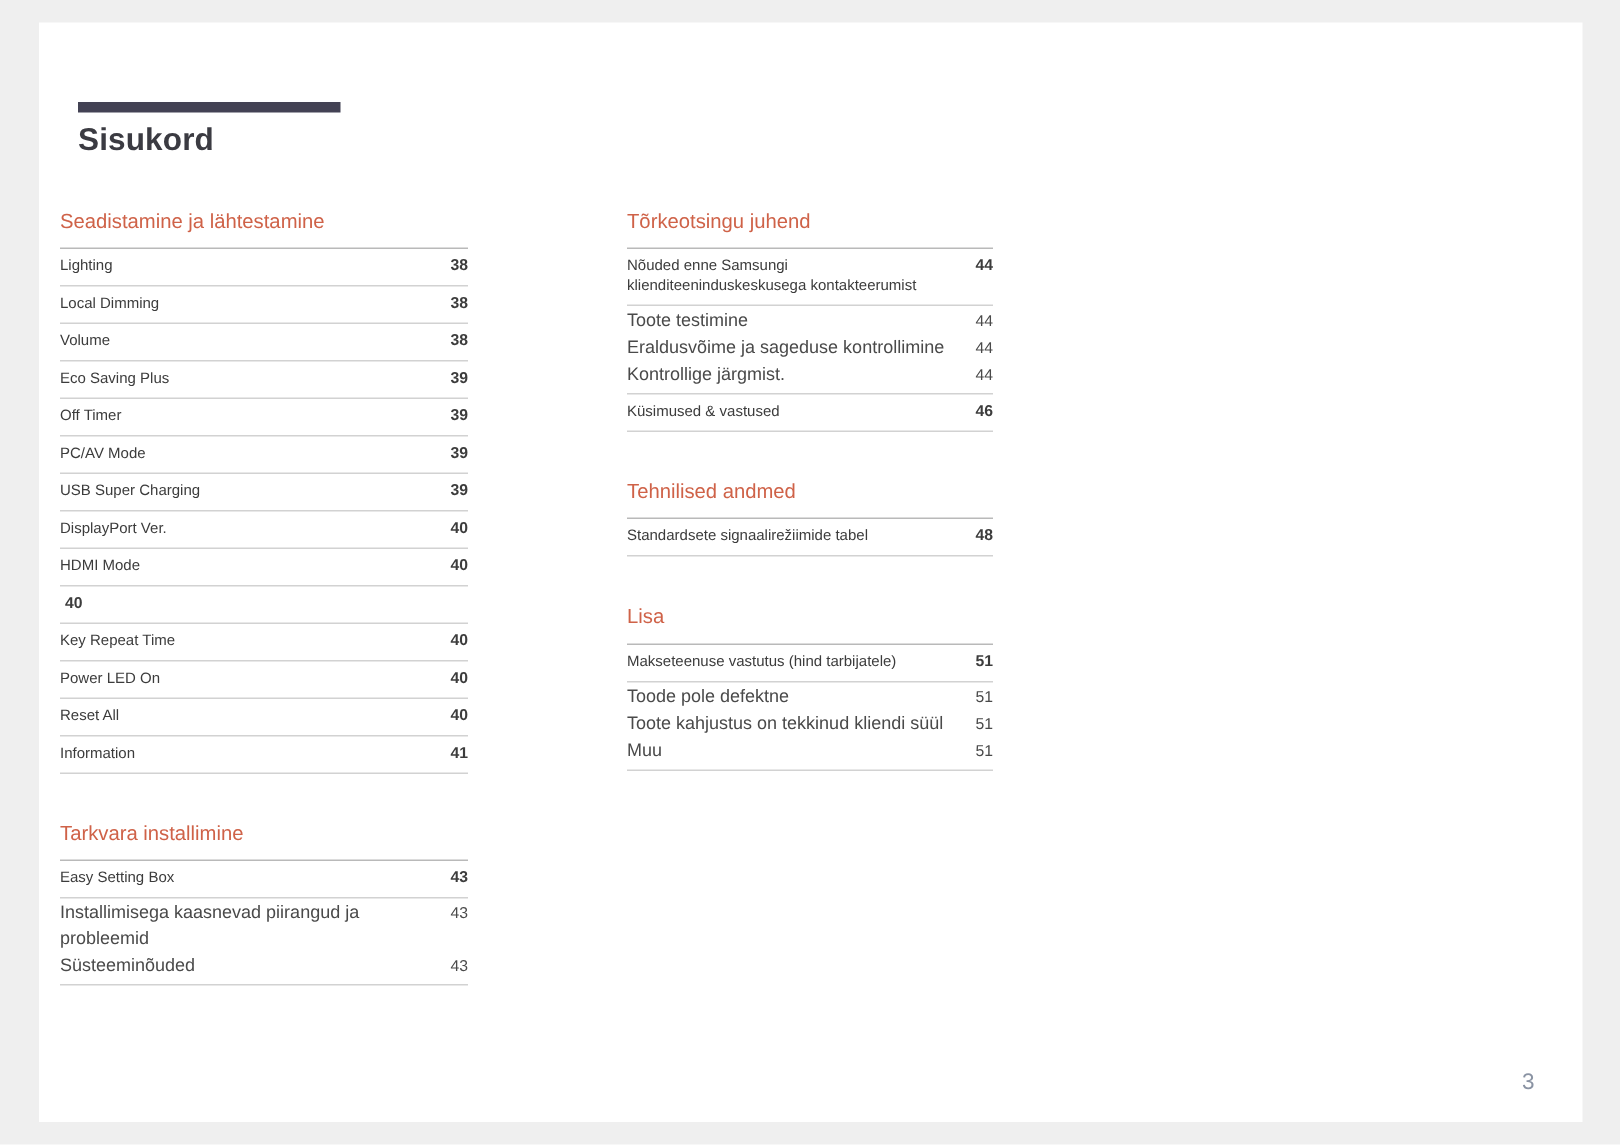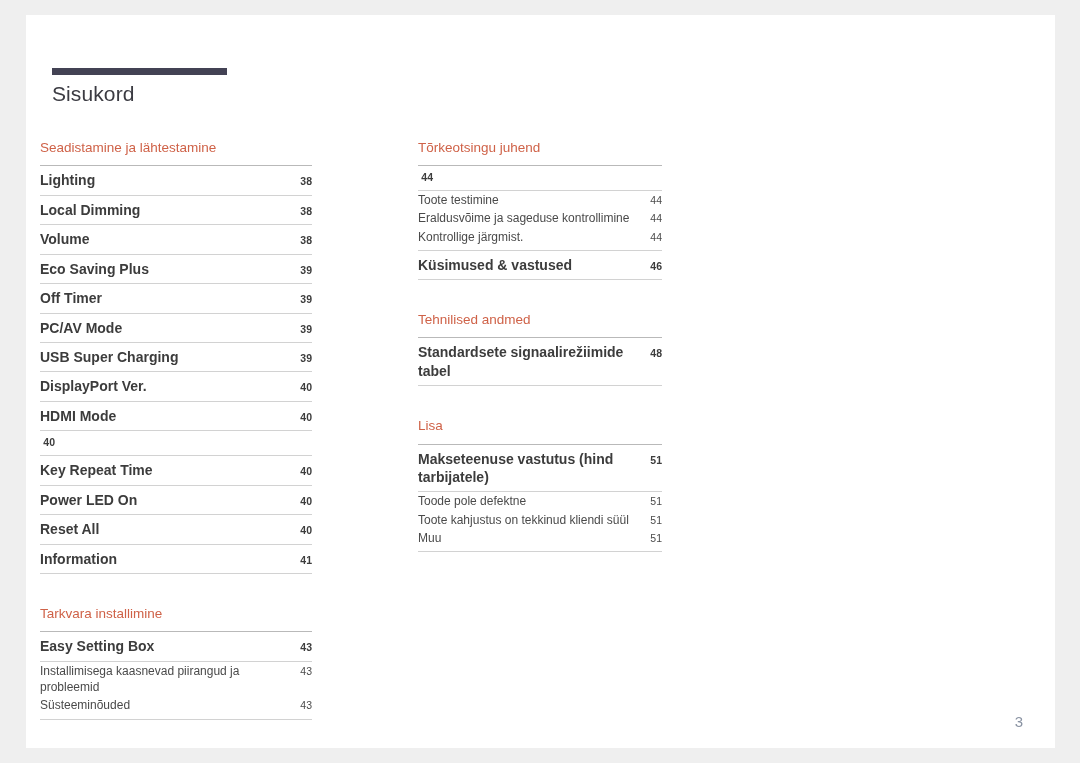--- a/index.html
+++ b/index.html
@@ -27,21 +27,21 @@
     top: 53px;
     width: 175px;
     height: 7px;
     background: #434254;
   }
   .page-title {
     position: absolute;
     left: 26px;
     top: 67px;
     font-size: 21px;
-    font-weight: 400;
+    font-weight: 700;
     color: #3b3b42;
     letter-spacing: 0.1px;
   }
   .columns {
     position: absolute;
     left: 0;
     top: 125px;
     width: 100%;
   }
   .col {
@@ -76,22 +76,22 @@
     justify-content: space-between;
     gap: 6px;
   }
   
   .entry.main {
     border-bottom: 1px solid #d2d2d2;
     padding: 5px 0 5px 0;
     min-height: 14px;
   }
   .entry.main .entry-label {
-    font-weight: 700;
-    font-size: 14px;
+    font-weight: 400;
+    font-size: 10px;
     color: #3c3c3c;
     line-height: 1.32;
   }
   .entry.main .entry-page {
     font-weight: 700;
     font-size: 10.5px;
     color: #3c3c3c;
   }
   
   .entry.sub {
@@ -222,20 +222,21 @@
               <span class="entry-page">43</span>
             </div>
           </div>
         </div>
       </div>
     <div class="col col-right">
         <div class="section">
           <div class="section-heading">Tõrkeotsingu juhend</div>
           <div class="entries">
             <div class="entry main">
+              <span class="entry-label">Nõuded enne Samsungi klienditeeninduskeskusega kontakteerumist</span>
               <span class="entry-page">44</span>
             </div>
             <div class="entry sub">
               <span class="entry-label">Toote testimine</span>
               <span class="entry-page">44</span>
             </div>
             <div class="entry sub">
               <span class="entry-label">Eraldusvõime ja sageduse kontrollimine</span>
               <span class="entry-page">44</span>
             </div>

